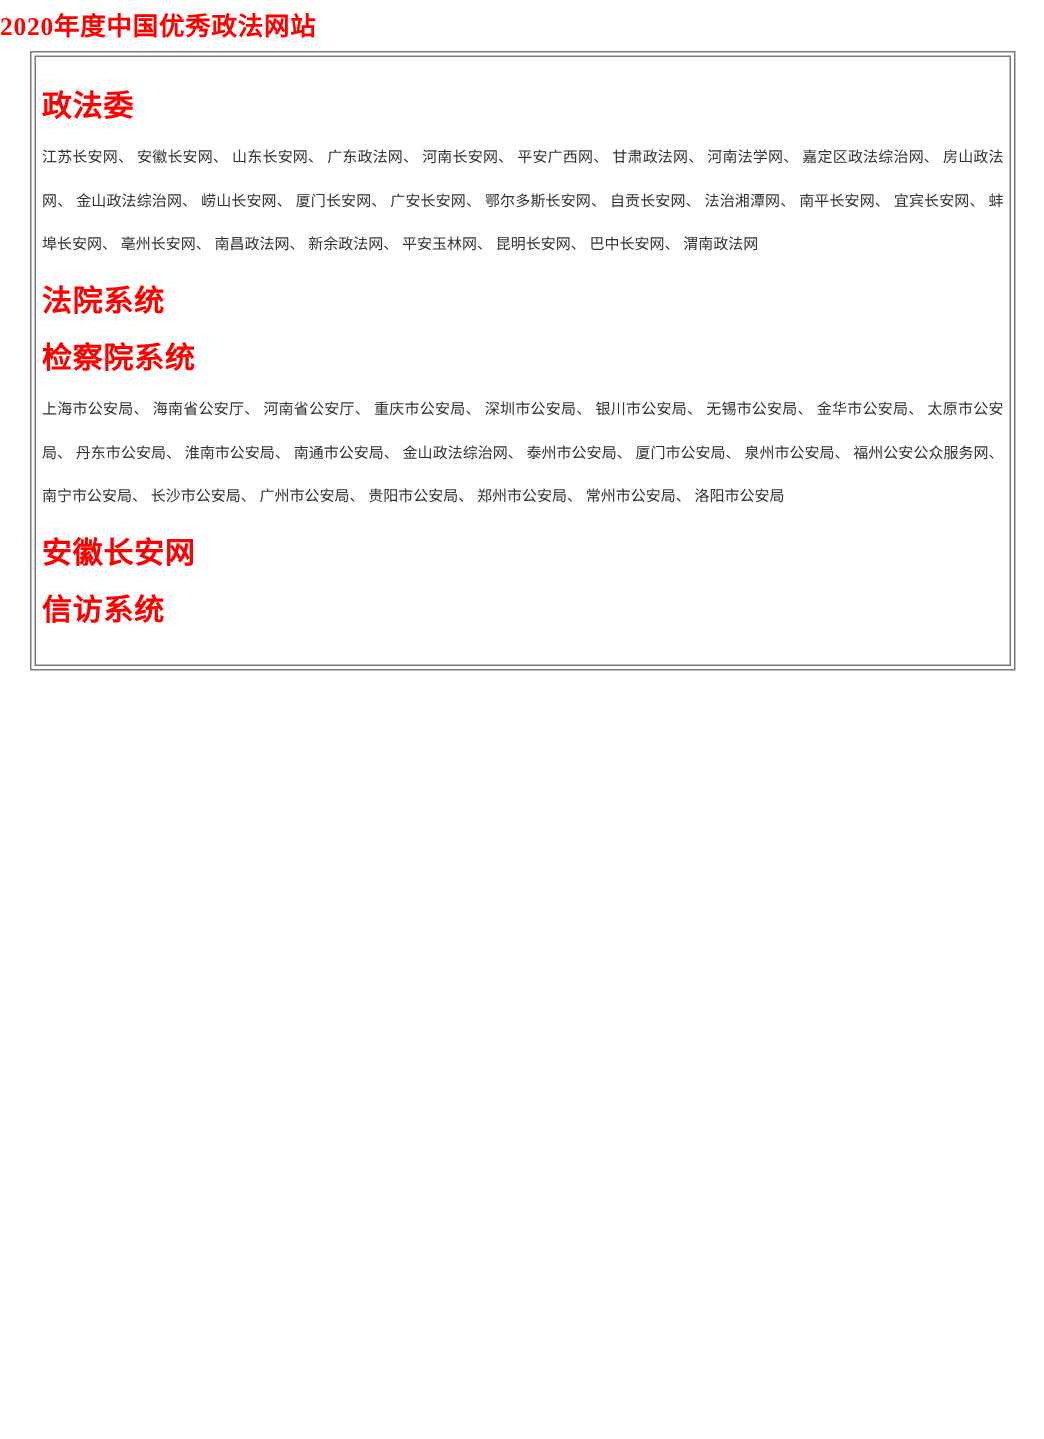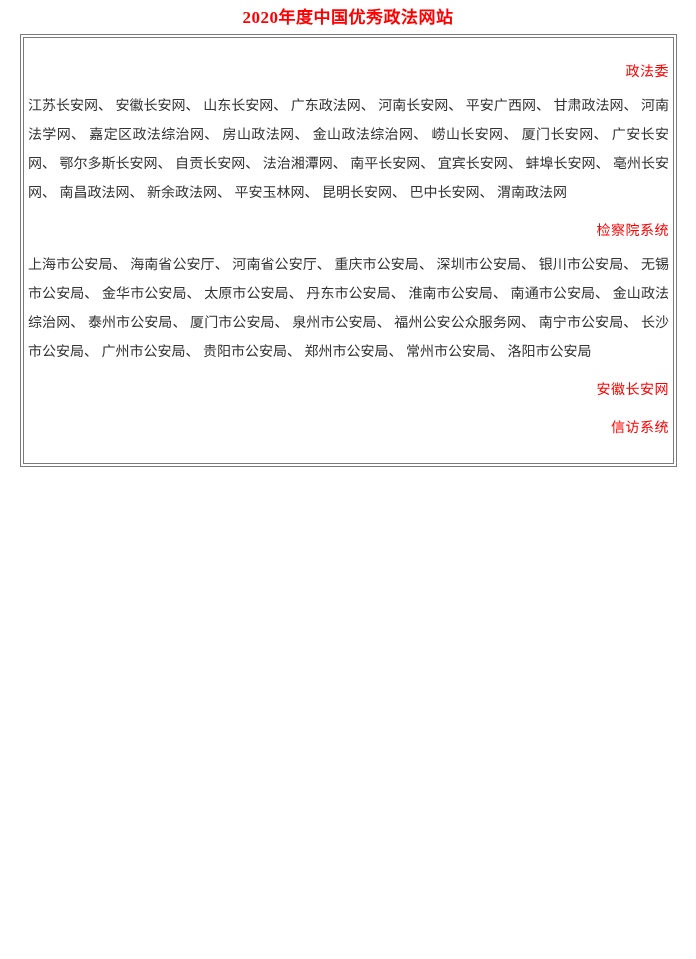--- a/index.html
+++ b/index.html
@@ -16,69 +16,69 @@
     width:696px;
     min-height:959px;
     font-family:"Liberation Serif", serif;
     -webkit-font-smoothing:antialiased;
   }
   .page-title{
     color:var(--accent-red);
     font-size:17px;
     line-height:21px;
     font-weight:bold;
-    text-align:center;
     margin:7px 0 6px 0;
     letter-spacing:0.5px;
   }
   .list-box{
     margin:0 19px 9px 20px;
     border:1px solid var(--box-border);
     padding:2px;
   }
   .list-box-inner{
     border:1px solid var(--box-border);
     padding:10px 4px 16px 4px;
   }
   .award-section{
     margin:0;
     padding:0;
   }
   .section-heading{
     color:var(--accent-red);
-    font-size:14px;
+    font-size:20px;
     line-height:29px;
-    font-weight:normal;
-    text-align:right;
+    font-weight:bold;
+    text-align:left;
     margin:9px 0 5px 0;
     letter-spacing:0.5px;
   }
   .section-body{
     color:var(--body-text);
-    font-size:14px;
+    font-size:10px;
     line-height:29px;
     text-align:justify;
     text-justify:inter-ideograph;
     margin:0;
     word-break:break-all;
   }
 </style>
 </head>
 <body>
 
 <div class="page">
   <h1 class="page-title">2020年度中国优秀政法网站</h1>
 
   <div class="list-box">
     <div class="list-box-inner" id="sections-container">
         <section class="award-section">
           <h2 class="section-heading">政法委</h2>
           <p class="section-body">江苏长安网、 安徽长安网、 山东长安网、 广东政法网、 河南长安网、 平安广西网、 甘肃政法网、 河南法学网、 嘉定区政法综治网、 房山政法网、 金山政法综治网、 崂山长安网、 厦门长安网、 广安长安网、 鄂尔多斯长安网、 自贡长安网、 法治湘潭网、 南平长安网、 宜宾长安网、 蚌埠长安网、 亳州长安网、 南昌政法网、 新余政法网、 平安玉林网、 昆明长安网、 巴中长安网、 渭南政法网</p>
         </section>
         <section class="award-section">
+          <h2 class="section-heading">法院系统</h2>
         </section>
         <section class="award-section">
           <h2 class="section-heading">检察院系统</h2>
         </section>
         <section class="award-section">
           <p class="section-body">上海市公安局、 海南省公安厅、 河南省公安厅、 重庆市公安局、 深圳市公安局、 银川市公安局、 无锡市公安局、 金华市公安局、 太原市公安局、 丹东市公安局、 淮南市公安局、 南通市公安局、 金山政法综治网、 泰州市公安局、 厦门市公安局、 泉州市公安局、 福州公安公众服务网、 南宁市公安局、 长沙市公安局、 广州市公安局、 贵阳市公安局、 郑州市公安局、 常州市公安局、 洛阳市公安局</p>
         </section>
         <section class="award-section">
           <h2 class="section-heading">安徽长安网</h2>
         </section>

